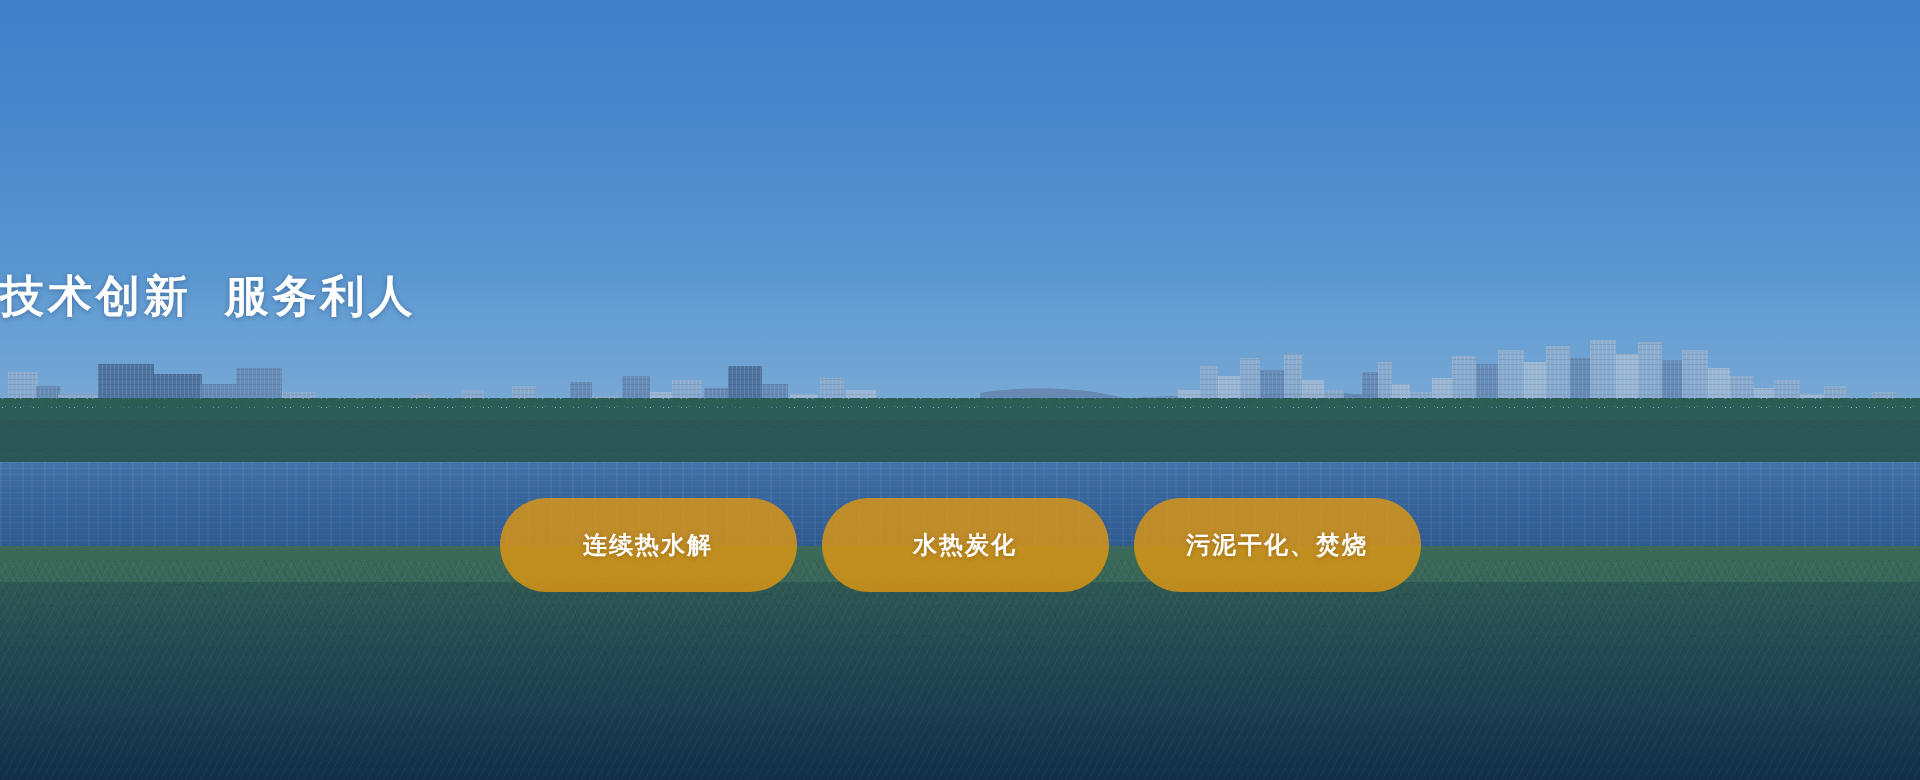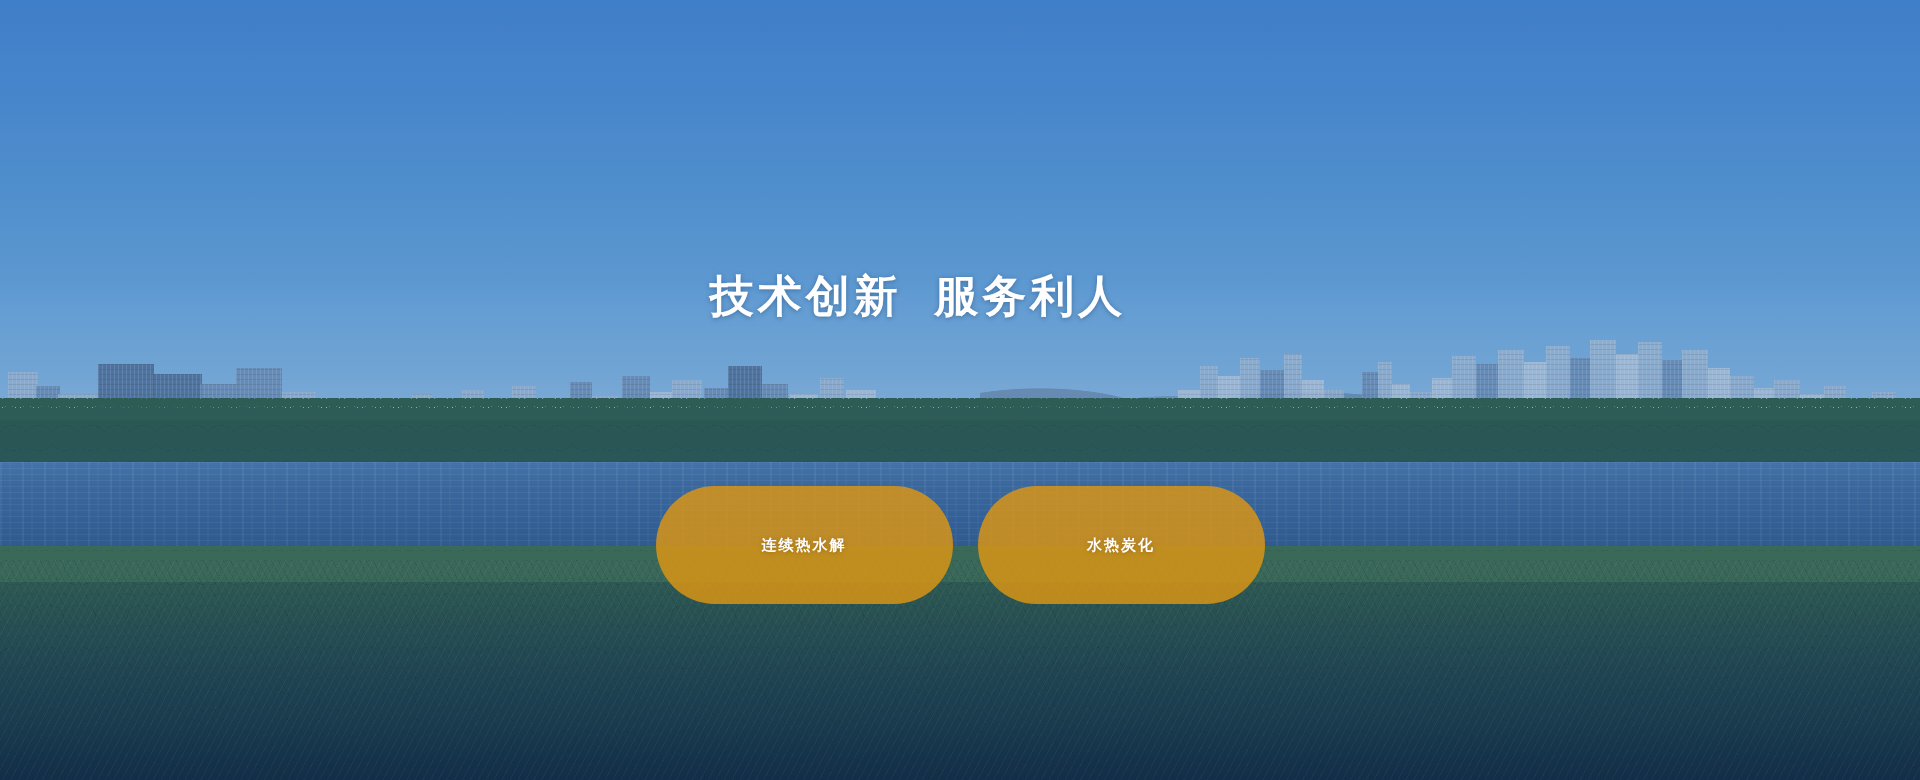--- a/index.html
+++ b/index.html
@@ -184,21 +184,20 @@
     position: absolute;
     inset: 0;
     z-index: 10;
   }
 
   .hero-title {
     position: absolute;
     left: 0;
     top: 270px;
     width: 1836px;
-    text-align: center;
     color: #ffffff;
     font-size: 44px;
     font-weight: bold;
     letter-spacing: 4px;
     line-height: 1.18;
     text-shadow: 0 1px 5px rgba(15,45,85,.38);
     white-space: pre;
   }
 
   .hero-sub {
@@ -221,28 +220,28 @@
     top: 468px;
     width: 1920px;
     height: 118px;
     display: flex;
     justify-content: center;
     align-items: center;
     gap: 25px;
   }
 
   .pill {
-    height: 118px;
+    height: 94px;
     display: flex;
     align-items: center;
     justify-content: center;
     border-radius: 60px;
     background: rgba(222,150,18,.82);
     color: #ffffff;
-    font-size: 15px;
+    font-size: 24px;
     font-weight: bold;
     letter-spacing: 2px;
     cursor: pointer;
     text-shadow: 0 1px 4px rgba(120,72,5,.45);
     margin-top: 36px;
   }
   .pill.w1 { width: 297px; }
   .pill.w2 { width: 287px; }
   .pill.w3 { width: 287px; }
 </style>
@@ -343,17 +342,18 @@
   <div class="grade"></div>
 
   <div class="content">
 
     <div class="hero-title">技术创新  服务利人</div>
 
 
     <div class="pill-row">
       <div class="pill w1">连续热水解</div>
       <div class="pill w2">水热炭化</div>
+      <div class="pill w3">污泥干化、焚烧</div>
     </div>
 
   </div>
 
 </div>
 
 </body></html>

